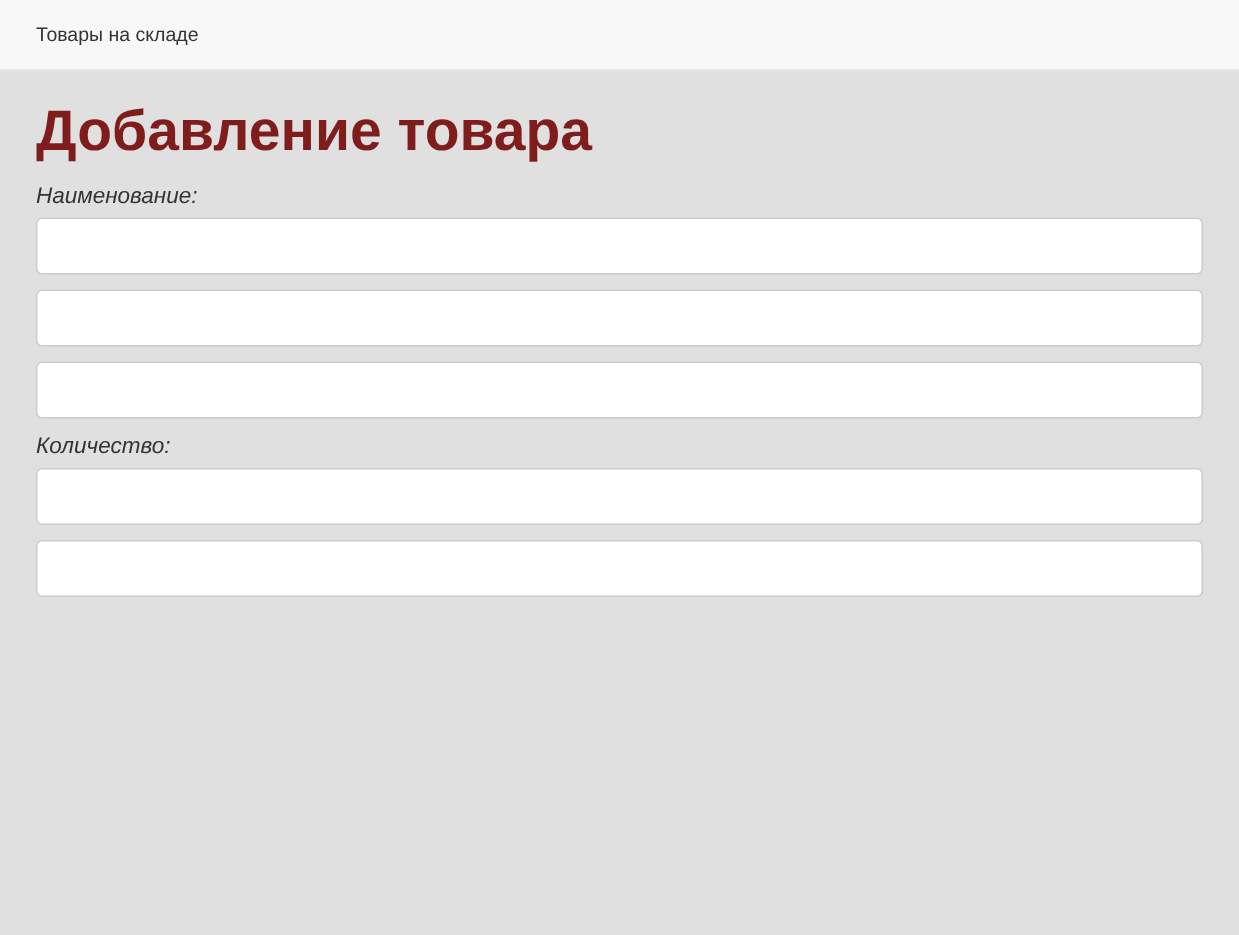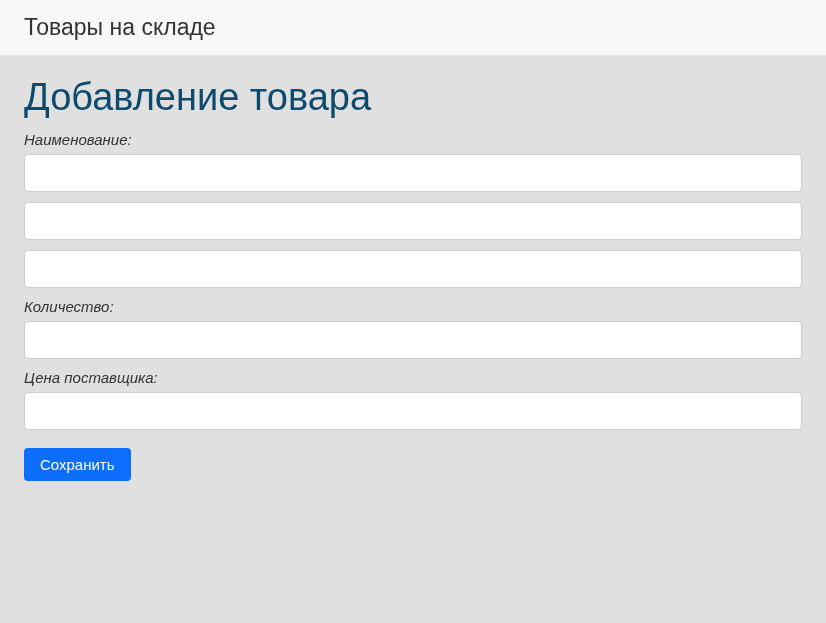--- a/index.html
+++ b/index.html
@@ -14,31 +14,31 @@
       width: 826px;
       height: 623px;
       overflow: hidden;
     }
     .navbar {
       background-color: #f8f8f8;
       padding: 14px 24px;
       border-bottom: 1px solid #e7e7e7;
     }
     .navbar-brand {
-      font-size: 23px;
+      font-size: 13px;
       color: #333;
       font-weight: 400;
     }
     .container {
       padding: 20px 24px;
     }
     .page-title {
       font-size: 38px;
-      font-weight: 400;
-      color: #0c4a6e;
+      font-weight: 700;
+      color: #7f1d1d;
       margin-bottom: 12px;
     }
     .form-group {
       margin-bottom: 10px;
     }
     .form-label {
       display: block;
       font-size: 15px;
       color: #333;
       margin-bottom: 6px;
@@ -94,21 +94,17 @@
   <div class="form-group">
     <input type="text" class="form-control" value="" style="">
   </div>
 
   <div class="form-group">
     <label class="form-label">Количество:</label>
     <input type="text" class="form-control" value="" style="">
   </div>
 
   <div class="form-group">
-    <label class="form-label">Цена поставщика:</label>
     <input type="text" class="form-control" value="" style="">
   </div>
 
-  <div>
-    <button class="btn btn-primary">Сохранить</button>
-  </div>
 
 </div>
 
 </body></html>

